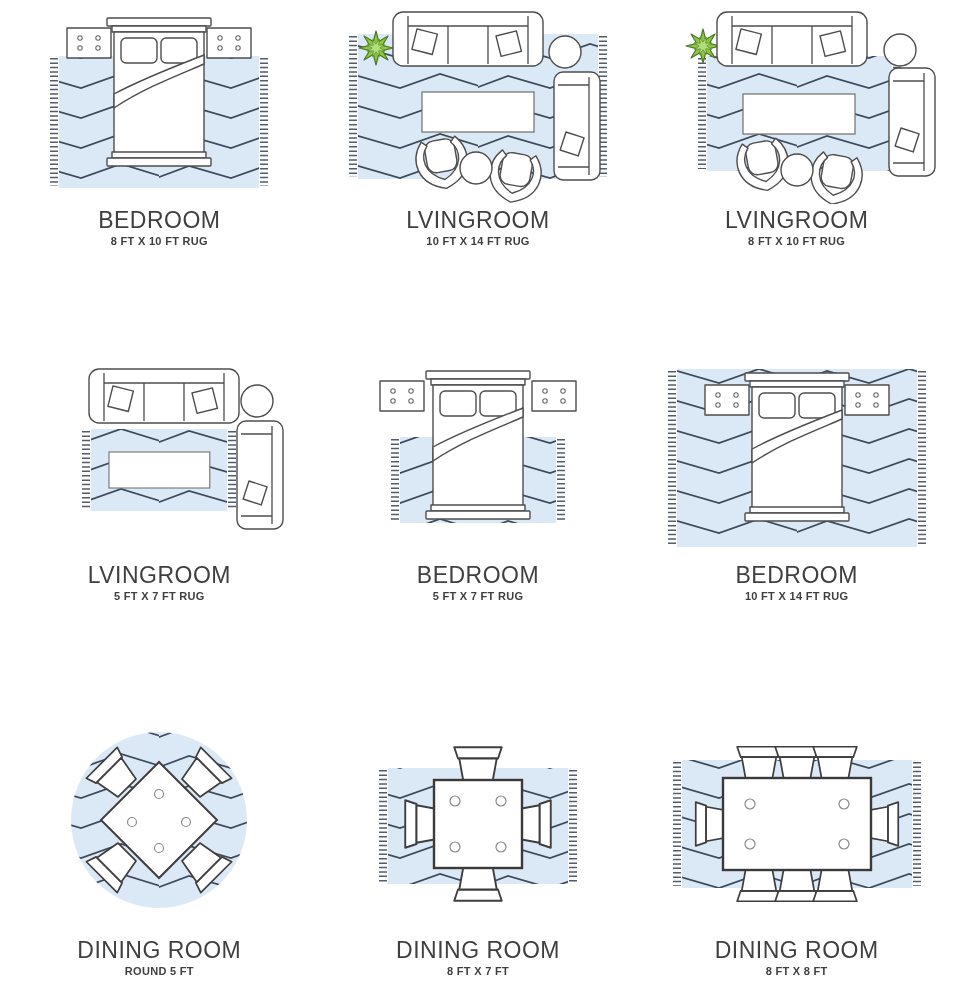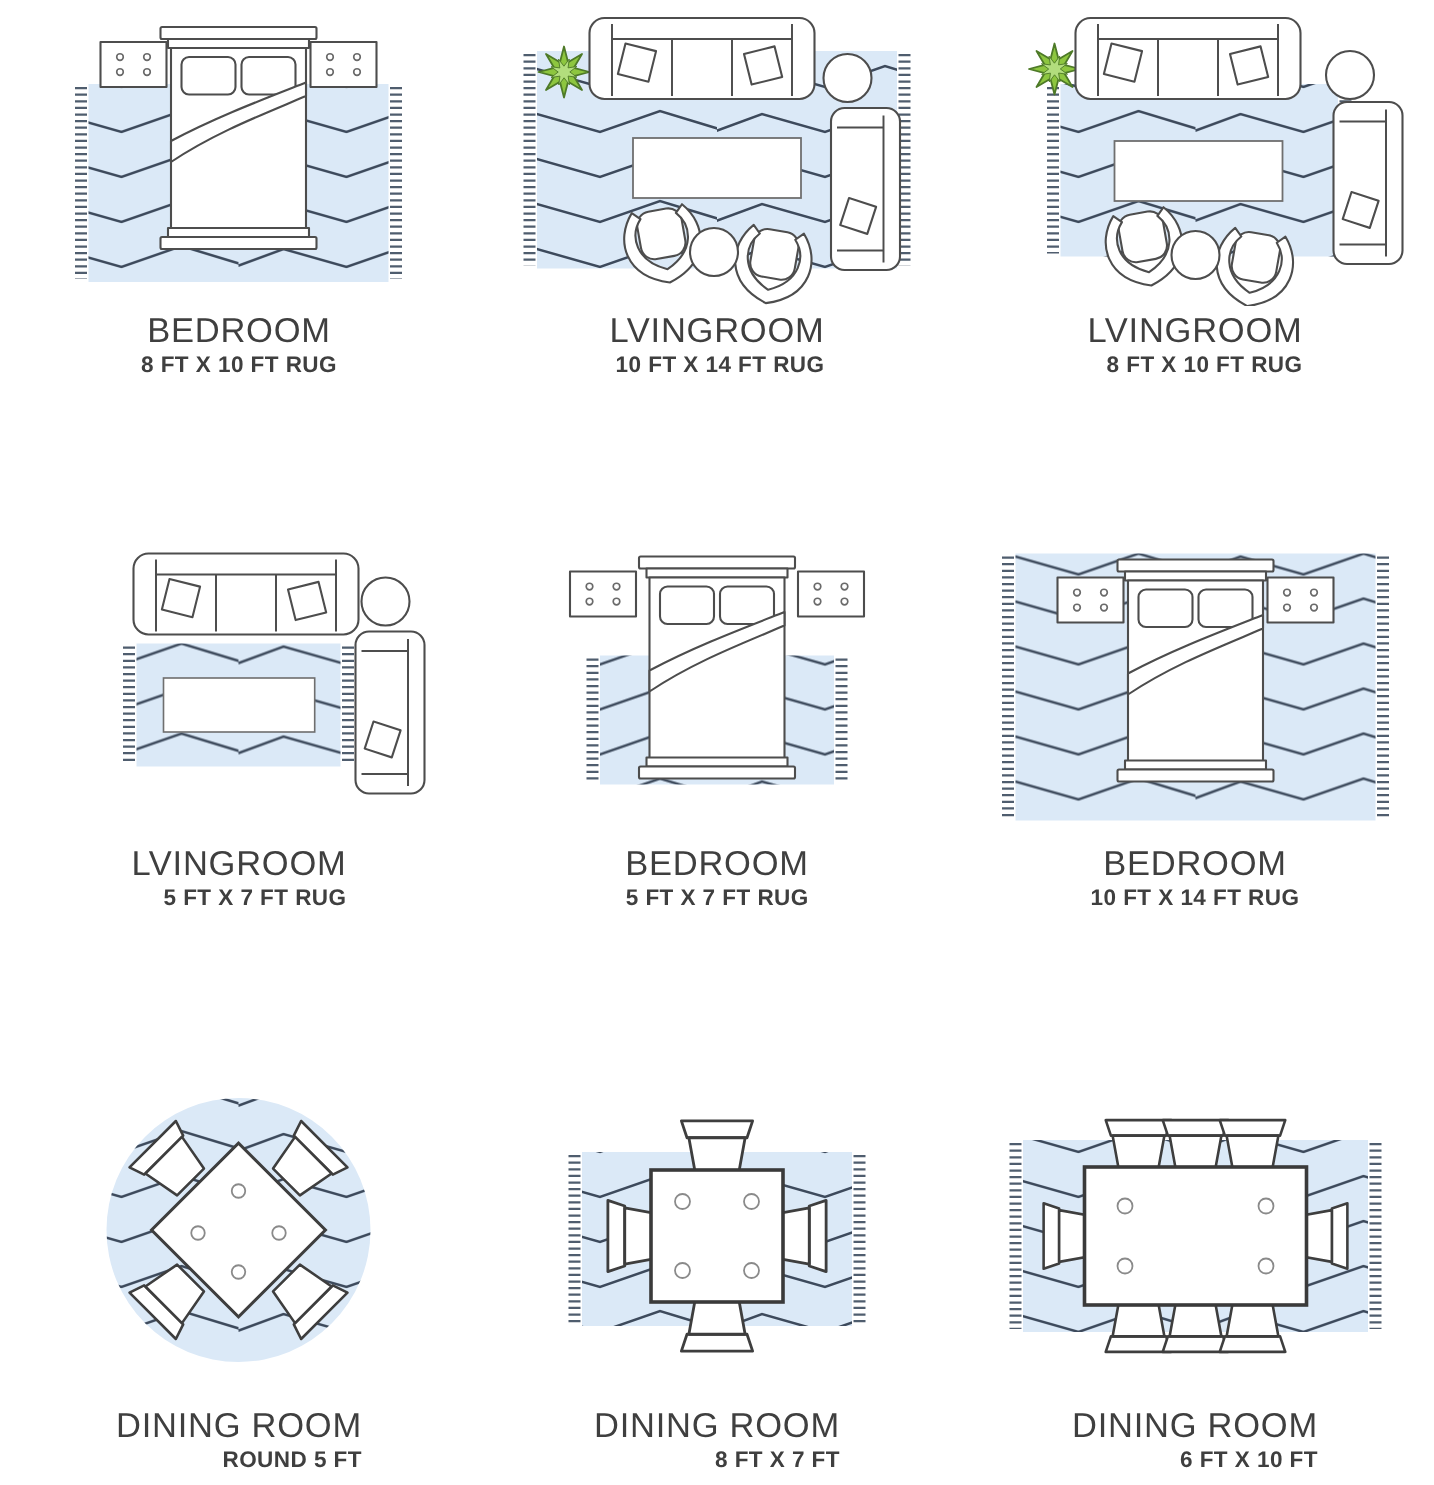--- a/index.html
+++ b/index.html
@@ -11,21 +11,21 @@
     display:grid;
     grid-template-columns:repeat(3,1fr);
     grid-template-rows:245px 245px 272px;
     row-gap:110px;
     padding-top:6px;
   }
   .tile{display:flex;flex-direction:column;align-items:center;}
   .tile svg.scene{display:block;flex:0 0 auto;}
   .caption{text-align:center;margin-top:3px;line-height:1.15;color:#3f3f3f;}
   .room-title{font-size:23px;font-weight:500;letter-spacing:0.5px;}
-  .room-size{font-size:15px;font-weight:700;letter-spacing:0.3px;margin-top:2px;text-align:right;}
+  .room-size{font-size:11px;font-weight:700;letter-spacing:0.3px;margin-top:2px;}
 
   
   .rug{fill:#dbe9f7;}
   .zzfill{fill:url(#zz);}
   .fringe{stroke:#4f5d6e;stroke-width:8;stroke-dasharray:1.5 2.9;fill:none;}
   .f{fill:#ffffff;stroke:#4d4d4d;stroke-width:1.4;stroke-linejoin:round;}
   .l{fill:none;stroke:#4d4d4d;stroke-width:1.3;}
   .o{fill:none;stroke:#6a6a6a;stroke-width:1.1;}
   .fc{fill:#ffffff;stroke:#6f6f6f;stroke-width:1.2;}
   .ft{fill:#ffffff;stroke:#3e3e3e;stroke-width:2;}
@@ -289,18 +289,18 @@
         <g>
           <rect x="76" y="62" width="148" height="92" class="ft2"></rect>
           <circle cx="103" cy="88" r="5" class="o2"></circle>
           <circle cx="197" cy="88" r="5" class="o2"></circle>
           <circle cx="103" cy="128" r="5" class="o2"></circle>
           <circle cx="197" cy="128" r="5" class="o2"></circle>
         </g>
       </svg>
       <div class="caption">
         <div class="room-title">DINING ROOM</div>
-        <div class="room-size">6 FT X 10 FT</div>
+        <div class="room-size">8 FT X 8 FT</div>
       </div>
     </div>
 
   </div>
 </div>
 
 </body></html>

